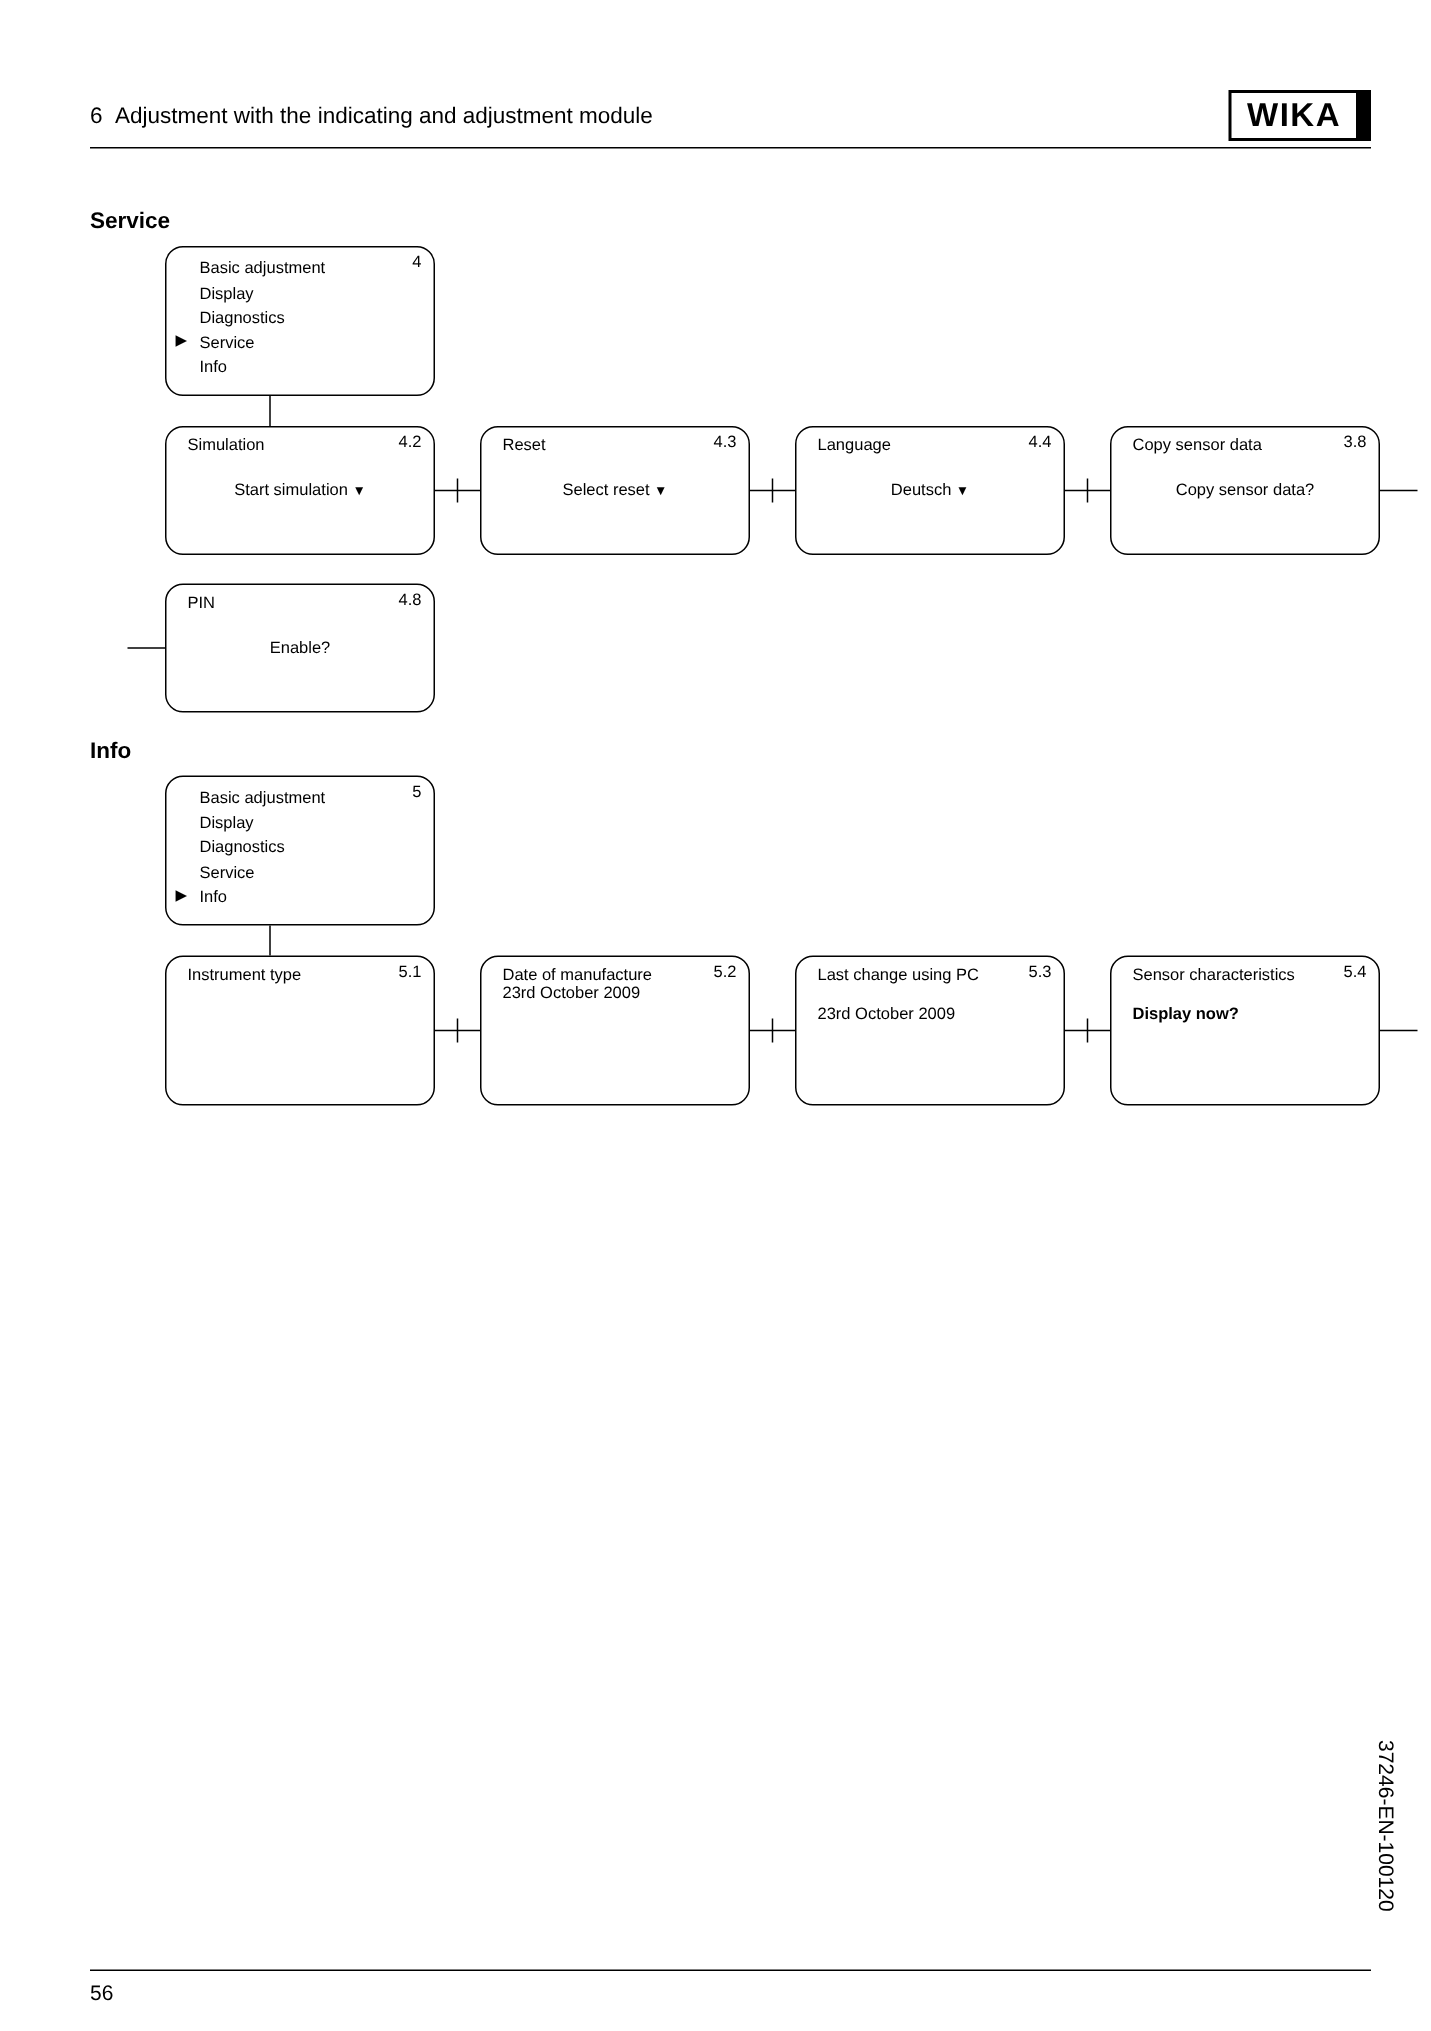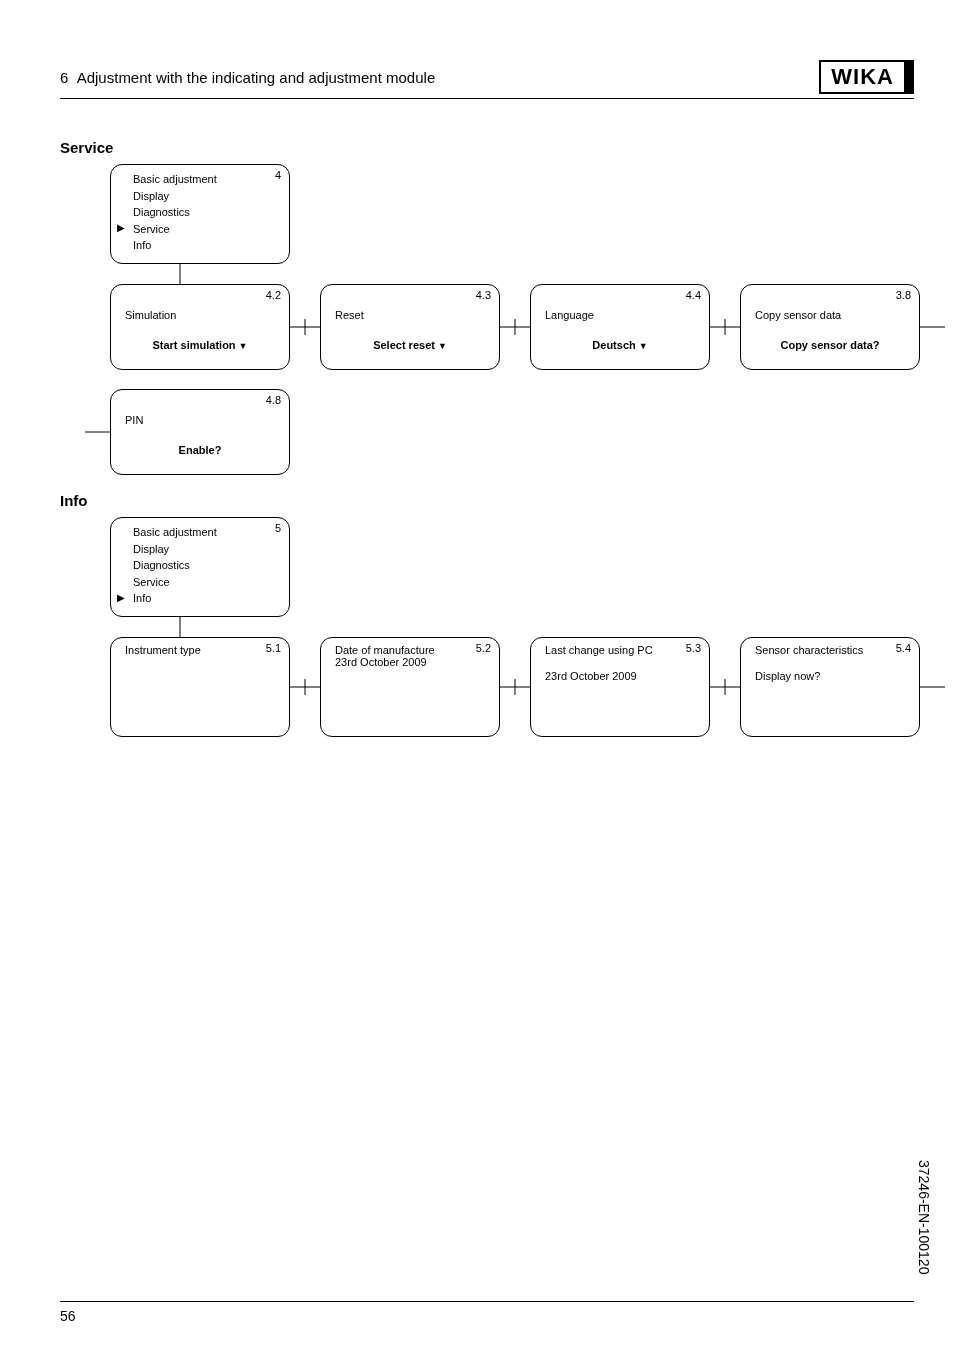--- a/index.html
+++ b/index.html
@@ -67,25 +67,24 @@
   .menu-list .marker {
     position: absolute;
     left: 6px;
     font-size: 10px;
   }
   .sub-box {
     height: 86px;
   }
   .sub-box .title {
     padding: 6px 0 0 14px;
-    margin-top: 18px;
   }
   .sub-box .center {
     text-align: center;
-    font-weight: bold;
+    font-weight: normal;
     margin-top: 18px;
     font-size: 11px;
   }
   .down-tri::after {
     content: "▼";
     font-size: 9px;
     margin-left: 3px;
   }
   .info-box {
     height: 100px;
@@ -98,21 +97,21 @@
   }
   svg.connectors {
     position: absolute;
     left: 0; top: 0;
     pointer-events: none;
   }
   .footer {
     position: absolute;
     left: 60px;
     right: 40px;
-    bottom: 30px;
+    bottom: 18px;
     border-top: 1px solid #000;
     padding-top: 6px;
     font-size: 14px;
     display: flex;
   }
   .footer .pg { margin-right: 24px; }
   .side-code {
     position: absolute;
     right: 22px;
     bottom: 80px;
@@ -242,21 +241,21 @@
       <div class="block2">
         <div>23rd October 2009</div>
       </div>
     </div>
 
     <div class="box info-box" style="left:690px; top:120px;">
       <span class="num">5.4</span>
       <div class="block">
         <div>Sensor characteristics</div>
       </div>
-      <div class="block2" style="font-weight:normal;">
+      <div class="block2" style="font-weight:bold;">
         <div>Display now?</div>
       </div>
     </div>
   </div>
 
 </div>
 
 <div class="side-code">37246-EN-100120</div>
 
 <div class="footer">

